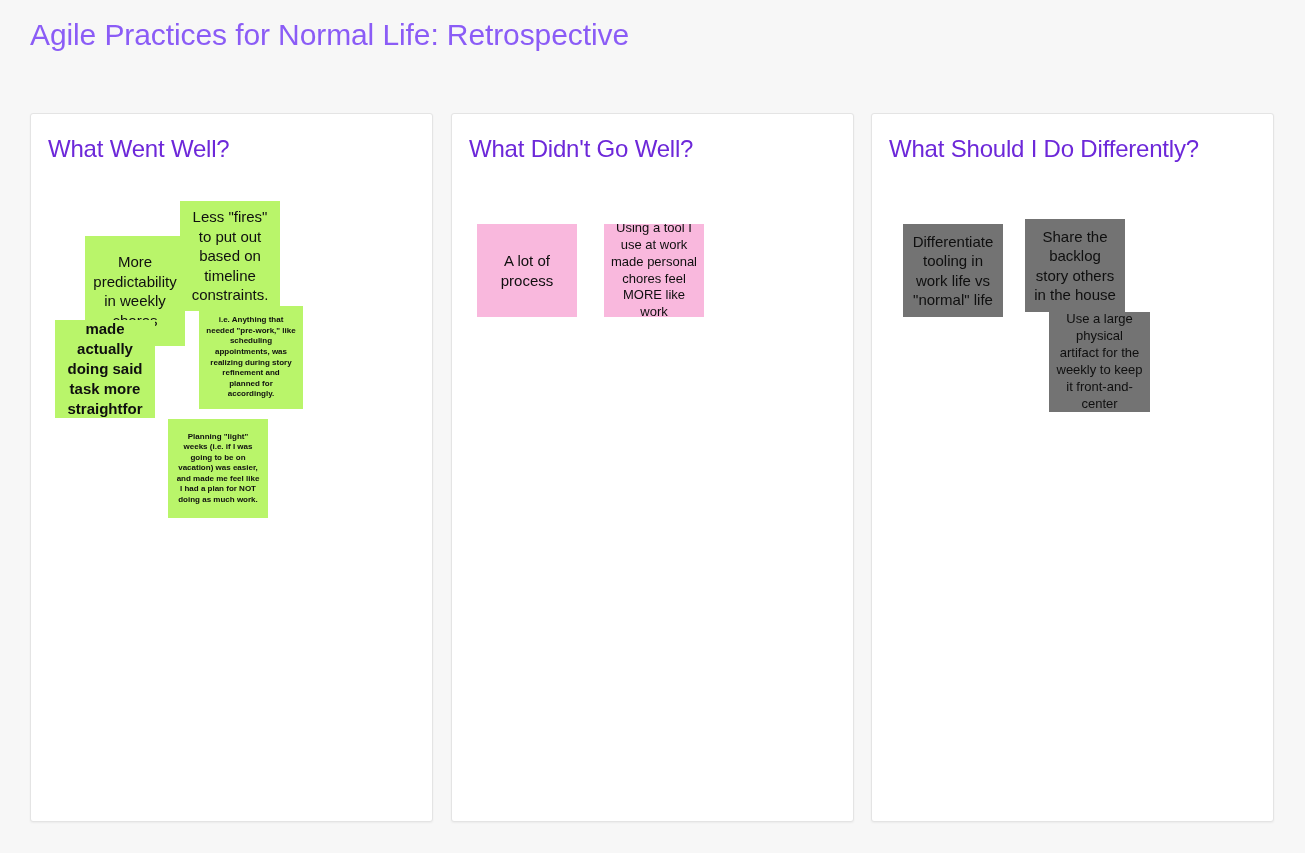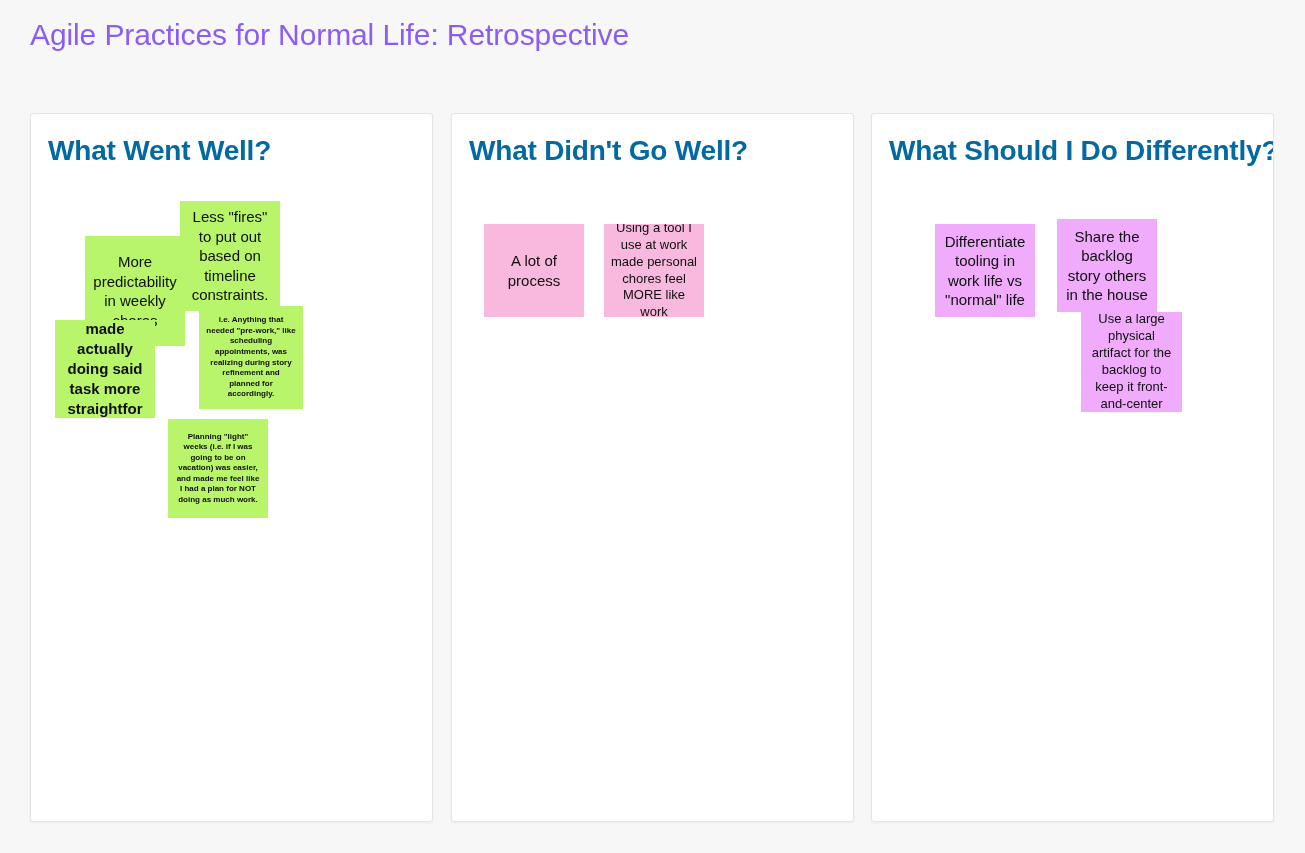--- a/index.html
+++ b/index.html
@@ -43,23 +43,23 @@
     overflow: hidden;
   }
   #column-what-went-well      { left: 30px;  }
   #column-what-didnt-go-well  { left: 451px; }
   #column-what-should-i-do    { left: 871px; }
 
   .column-heading {
     position: absolute;
     left: 17px;
     top: 21px;
-    font-size: 28px;
-    font-weight: 700;
-    color: #0369a1;
+    font-size: 24px;
+    font-weight: 400;
+    color: #6d28d9;
     letter-spacing: -0.2px;
     white-space: nowrap;
   }
 
   
   .note {
     position: absolute;
     box-sizing: border-box;
     display: flex;
     align-items: center;
@@ -67,21 +67,21 @@
     text-align: center;
     color: #0f0f0f;
     padding: 6px 7px;
     line-height: 1.28;
     word-wrap: break-word;
     overflow: hidden;
     cursor: default;
   }
   .note.green  { background: #b9f56a; }
   .note.pink   { background: #f9b8dd; align-items: center; }
-  .note.yellow { background: #f0abfc; margin-left: 32px; }
+  .note.yellow { background: #737373; }
 
   .note.size-lg   { font-size: 15px; font-weight: 400; line-height: 1.3; }
   .note.size-md   { font-size: 13px; font-weight: 400; line-height: 1.3; }
   .note.size-sm   { font-size: 15px;  font-weight: 600; line-height: 1.33; }
   .note.size-xs   { font-size: 8px;  font-weight: 600; line-height: 1.32; }
 
   .note-text { display: block; width: 100%; }
 </style>
 </head>
 <body>
@@ -110,21 +110,21 @@
 
   <div class="note green size-xs" style="left:137px; top:305px; width:100px; height:99px;">
     <span class="note-text">Planning "light" weeks (i.e. if I was going to be on vacation) was easier, and made me feel like I had a plan for NOT doing as much work.</span>
   </div>
 </div>
 
 <div class="column-card" id="column-what-didnt-go-well">
 
   <div class="column-heading">What Didn't Go Well?</div>
 
-  <div class="note pink size-lg" style="left:32px; top:110px; width:100px; height:93px;">
+  <div class="note pink size-lg" style="left:25px; top:110px; width:100px; height:93px;">
     <span class="note-text">A lot of process</span>
   </div>
 
   <div class="note pink size-md" style="left:152px; top:110px; width:100px; height:93px;">
     <span class="note-text">Using a tool I use at work made personal chores feel MORE like work</span>
   </div>
 </div>
 
 <div class="column-card" id="column-what-should-i-do">
 
@@ -132,15 +132,15 @@
 
   <div class="note yellow size-lg" style="left:31px; top:110px; width:100px; height:93px;">
     <span class="note-text">Differentiate tooling in work life vs "normal" life</span>
   </div>
 
   <div class="note yellow size-lg" style="left:153px; top:105px; width:100px; height:93px;">
     <span class="note-text">Share the backlog story others in the house</span>
   </div>
 
   <div class="note yellow size-md" style="left:177px; top:198px; width:101px; height:100px;">
-    <span class="note-text">Use a large physical artifact for the backlog to keep it front-and-center</span>
+    <span class="note-text">Use a large physical artifact for the weekly to keep it front-and-center</span>
   </div>
 </div>
 
 </body></html>

